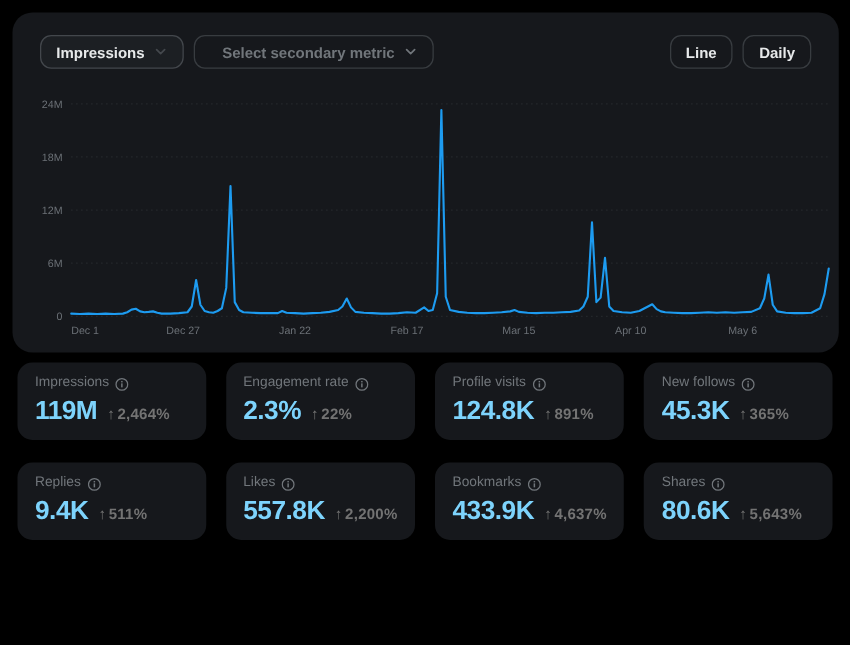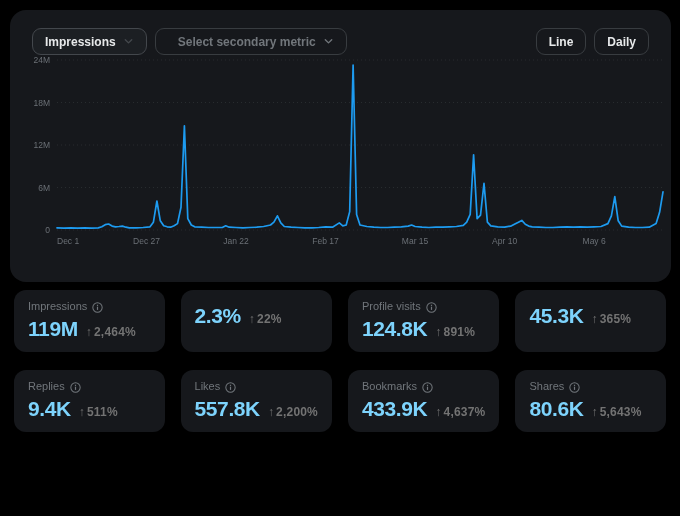--- a/index.html
+++ b/index.html
@@ -33,21 +33,21 @@
     color: #e7e9ea;
     font-family: "Liberation Sans", sans-serif;
     font-size: 12px; font-weight: 700;
     cursor: pointer; white-space: nowrap;
   }
   .btn-primary-metric { background: #1c1f23; border-color: #43474c; }
   .btn-secondary-metric { color: #71767b; font-weight: 600; padding-left: 22px; }
   .chev { display: inline-flex; align-items: center; }
   .chev-dim { color: #44484d; }
   .chev-gray { color: #71767b; }
-  .chart-wrap { position: absolute; left: 10px; top: 40px; }
+  .chart-wrap { position: absolute; left: 10px; top: 63px; }
   .cards {
     display: grid;
     grid-template-columns: repeat(4, 1fr);
     gap: 18px 16px;
     margin: 8px 14px 0 14px;
   }
   .card {
     background: #16181c;
     border-radius: 12px;
     height: 62px;
@@ -136,20 +136,30 @@
           </svg>
         </span>
       </div>
       <div class="card-value-row">
         <span class="card-value">119M</span>
         <span class="card-change"><span class="up-arrow">↑</span><span class="change-text">2,464%</span></span>
       </div>
     </div>
 
     <div class="card">
+      <div class="card-label-row">
+        <span class="card-label">Engagement rate</span>
+        <span class="info-icon">
+          <svg width="11" height="11" viewBox="0 0 12 12">
+            <circle cx="6" cy="6" r="5.1" fill="none" stroke="#71767b" stroke-width="1.1"></circle>
+            <rect x="5.35" y="5.1" width="1.3" height="3.5" fill="#71767b"></rect>
+            <rect x="5.35" y="3.0" width="1.3" height="1.3" fill="#71767b"></rect>
+          </svg>
+        </span>
+      </div>
       <div class="card-value-row">
         <span class="card-value">2.3%</span>
         <span class="card-change"><span class="up-arrow">↑</span><span class="change-text">22%</span></span>
       </div>
     </div>
 
     <div class="card">
       <div class="card-label-row">
         <span class="card-label">Profile visits</span>
         <span class="info-icon">
@@ -160,20 +170,30 @@
           </svg>
         </span>
       </div>
       <div class="card-value-row">
         <span class="card-value">124.8K</span>
         <span class="card-change"><span class="up-arrow">↑</span><span class="change-text">891%</span></span>
       </div>
     </div>
 
     <div class="card">
+      <div class="card-label-row">
+        <span class="card-label">New follows</span>
+        <span class="info-icon">
+          <svg width="11" height="11" viewBox="0 0 12 12">
+            <circle cx="6" cy="6" r="5.1" fill="none" stroke="#71767b" stroke-width="1.1"></circle>
+            <rect x="5.35" y="5.1" width="1.3" height="3.5" fill="#71767b"></rect>
+            <rect x="5.35" y="3.0" width="1.3" height="1.3" fill="#71767b"></rect>
+          </svg>
+        </span>
+      </div>
       <div class="card-value-row">
         <span class="card-value">45.3K</span>
         <span class="card-change"><span class="up-arrow">↑</span><span class="change-text">365%</span></span>
       </div>
     </div>
 
     <div class="card">
       <div class="card-label-row">
         <span class="card-label">Replies</span>
         <span class="info-icon">

